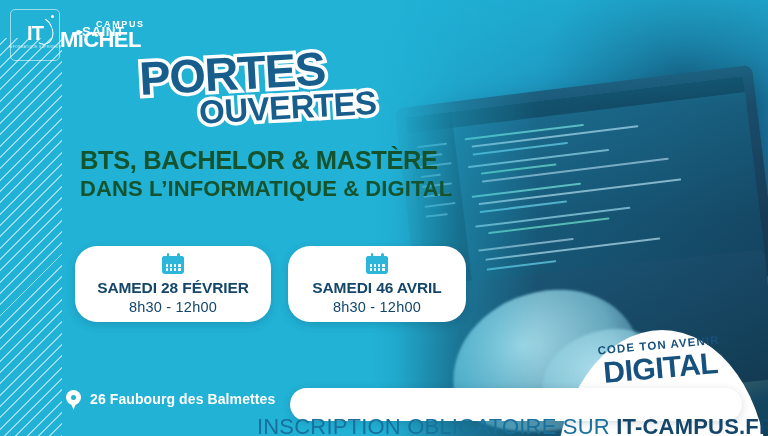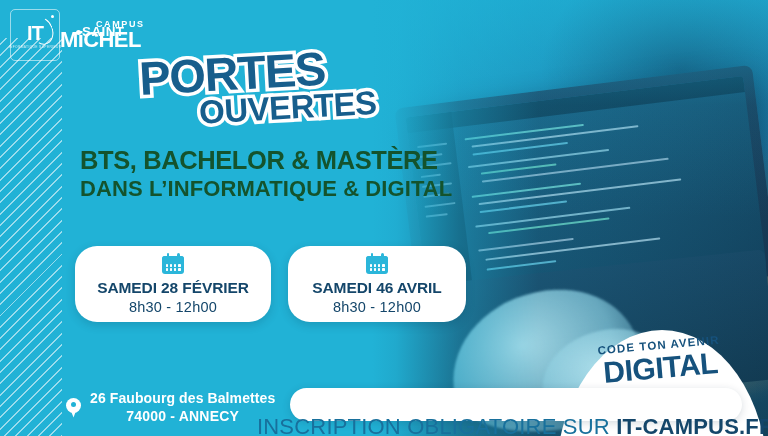--- a/index.html
+++ b/index.html
@@ -363,21 +363,20 @@
   </div>
 
   <div class="addr">
     <div class="pin">
       <div class="pin-head"></div>
         <div class="pin-tip"></div>
         <div class="pin-hole"></div>
     </div>
     <div class="addr-lines">
       <div class="addr-1">26 Faubourg des Balmettes</div>
-      <div class="addr-2">74000 - ANNECY</div>
     </div>
   </div>
 
   <div class="insc">
     <div class="insc-text"><span>INSCRIPTION OBLIGATOIRE SUR </span><b>IT-CAMPUS.FR</b></div>
   </div>
 
 </div>
 
 </body></html>

